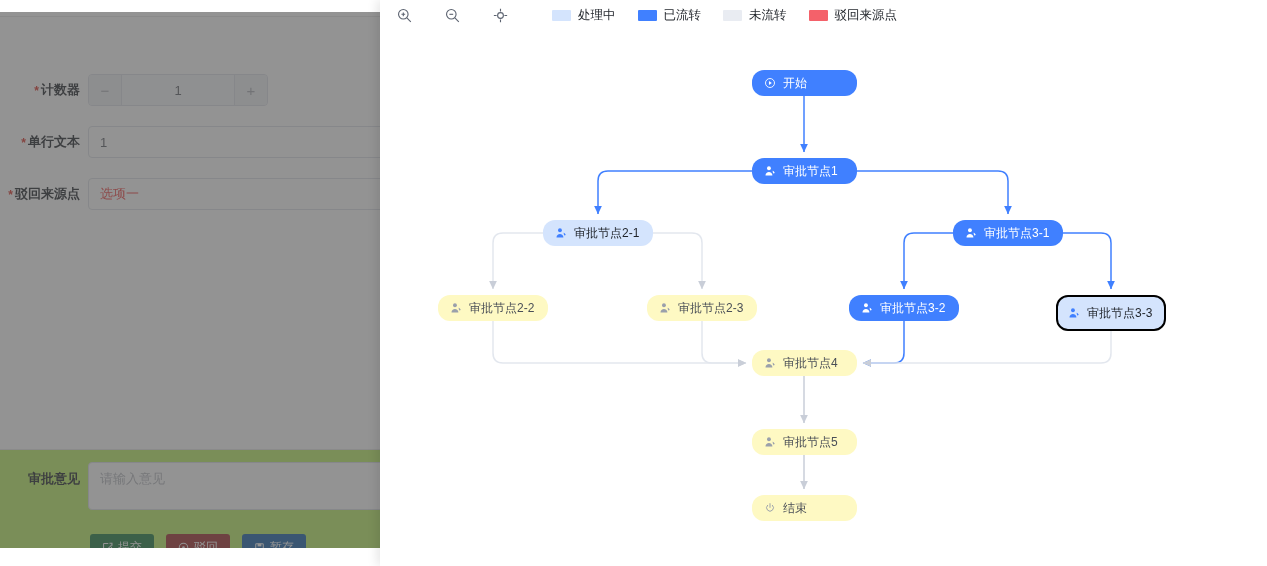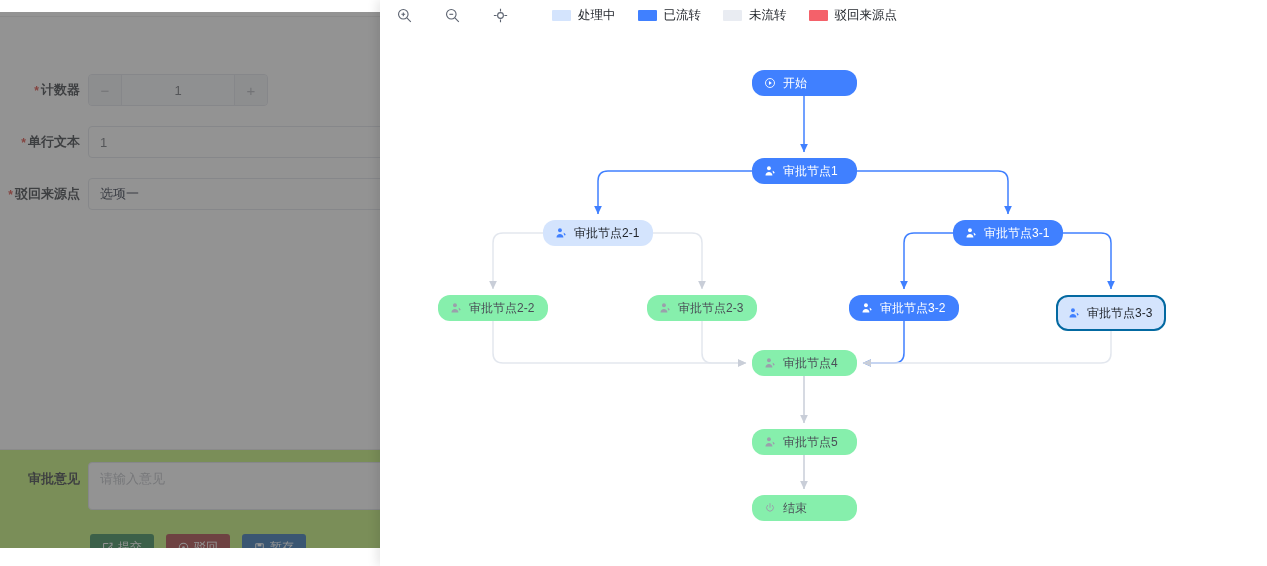--- a/index.html
+++ b/index.html
@@ -30,21 +30,21 @@
     font-size:15px;color:#a8abb2;background:#f0f2f5;
   }
   .stepper-btn.minus{border-right:1px solid #dcdfe6;border-radius:3px 0 0 3px;}
   .stepper-btn.plus{border-left:1px solid #dcdfe6;border-radius:0 3px 3px 0;}
   .stepper-val{flex:1;text-align:center;font-size:13px;color:#5b5f66;}
   .text-input{
     width:350px;height:32px;border:1px solid #dcdfe6;border-radius:4px;background:#fff;
     box-sizing:border-box;display:flex;align-items:center;padding:0 11px;
     font-size:13px;color:#5b5f66;
   }
-  .text-input.ph{color:#0f172a;}
+  .text-input.ph{color:#ef4444;}
   .form-bottom{
     position:absolute;left:0;top:437px;width:380px;height:129px;background:#bef264;
     border-top:1px solid #e8e8e8;
   }
   .opinion-row{position:absolute;left:0;top:12px;display:flex;align-items:flex-start;}
   .opinion-label{
     width:88px;text-align:right;font-size:13px;color:#1f2329;font-weight:bold;
     padding-right:8px;box-sizing:border-box;padding-top:8px;
   }
   .textarea{
@@ -84,23 +84,23 @@
   .node{
     position:absolute;display:flex;align-items:center;gap:7px;
     height:26px;border-radius:12px;padding:0 12px;box-sizing:border-box;
     font-size:12px;white-space:nowrap;cursor:pointer;
   }
   .node .nlabel{line-height:1;}
   .node.state-done{background:#4080ff;color:#fff;}
   .node.state-done .nicon{color:#fff;}
   .node.state-doing{background:#d4e4fd;color:#1f2329;}
   .node.state-doing .nicon{color:#4080ff;}
-  .node.state-todo{background:#86efac;color:#4a4f57;}
+  .node.state-todo{background:#fef9c3;color:#4a4f57;}
   .node.state-todo .nicon{color:#9aa0ab;}
-  .node.selected{border:2px solid #0369a1;padding:16px 10px;}
+  .node.selected{border:2px solid #000000;padding:16px 10px;}
   .nicon{display:flex;align-items:center;}
   .nicon svg{display:block;}
 </style>
 </head>
 <body>
 
 <div id="form-panel">
 
   <div class="form-top">
 

